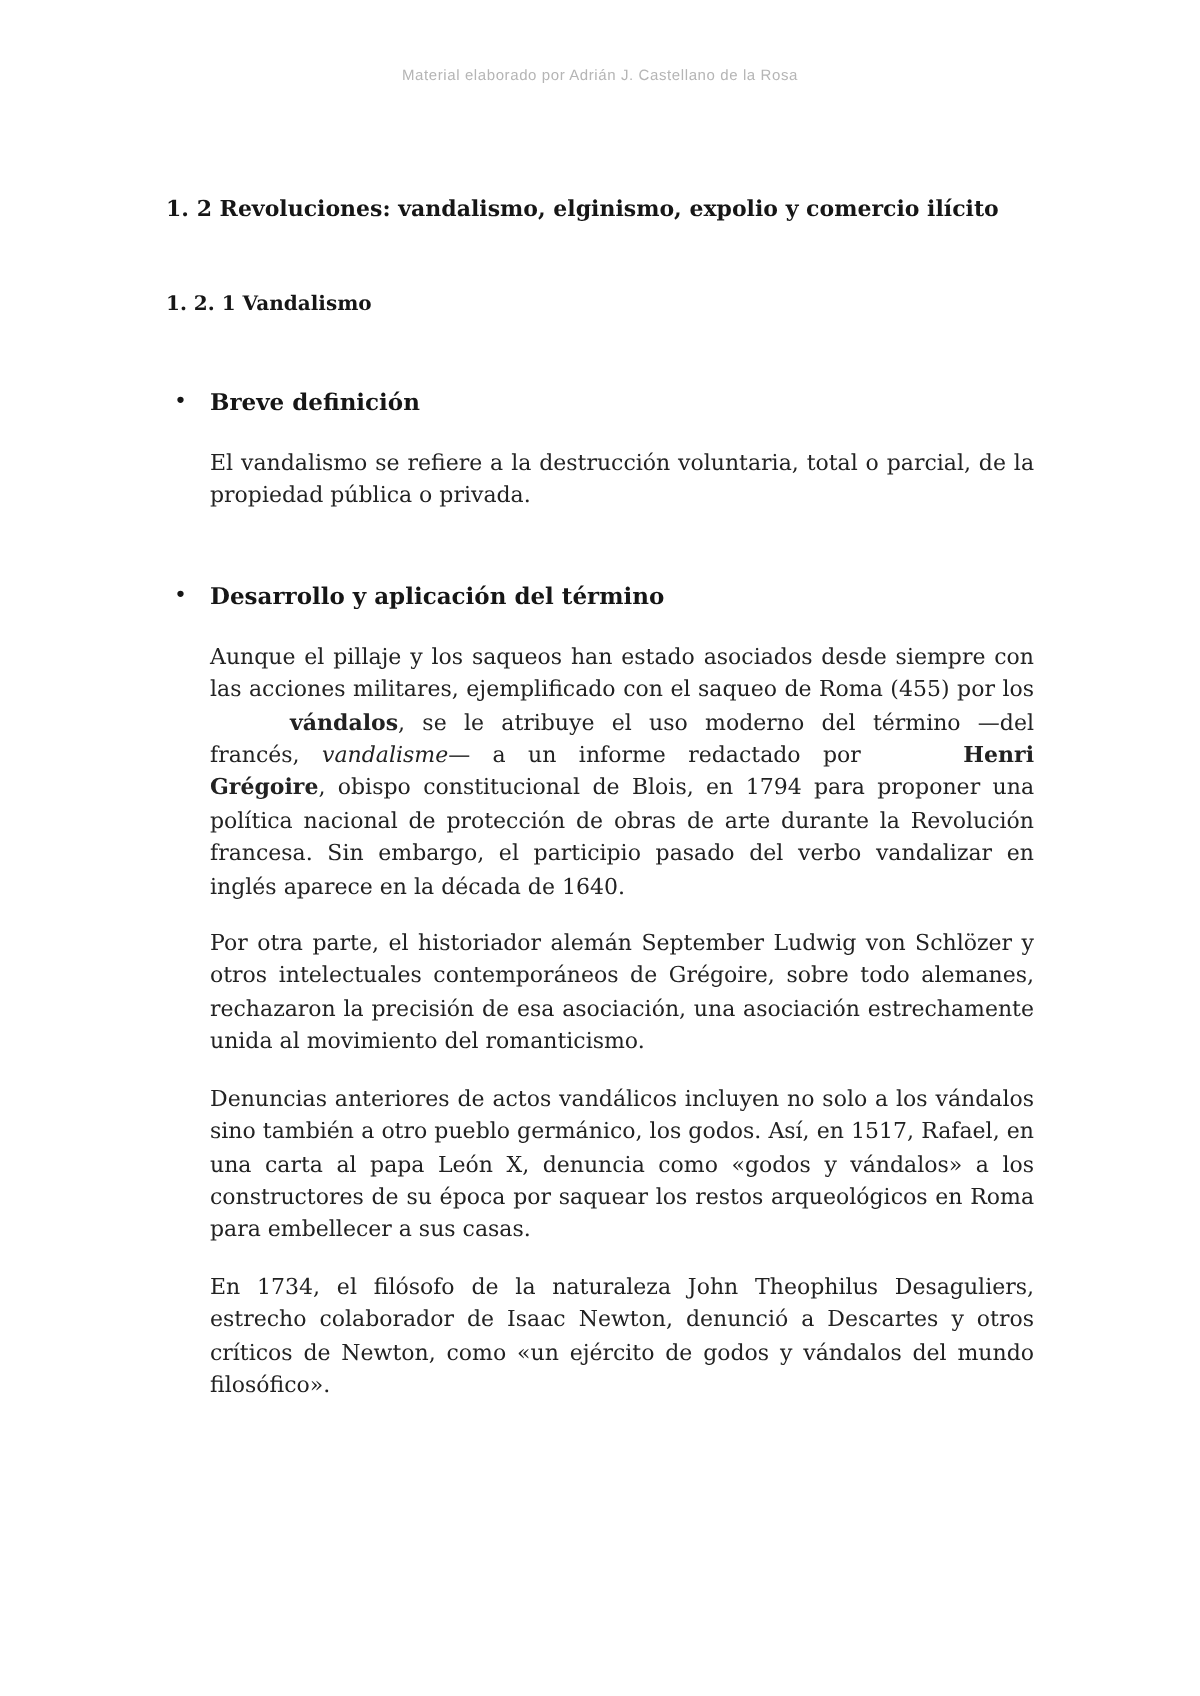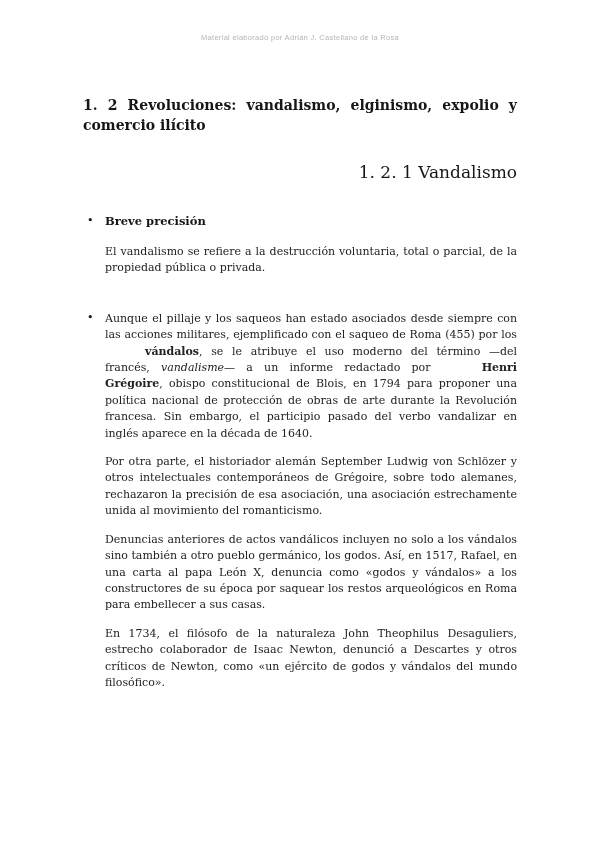--- a/index.html
+++ b/index.html
@@ -29,33 +29,32 @@
     color: #b5b5b5;
   }
   .content {
     position: absolute;
     top: 95px;
     left: 83px;
     right: 83px;
   }
   .doc-title {
     margin: 0;
-    font-size: 14px;
+    font-size: 11px;
     line-height: 20px;
     font-weight: 700;
     text-align: justify;
     color: #161616;
   }
   .doc-subtitle {
     margin: 30px 0 0 0;
-    font-size: 17px;
+    font-size: 10px;
     line-height: 15px;
-    font-weight: 400;
+    font-weight: 700;
     color: #161616;
-    text-align: right;
   }
   .section-heading-row {
     position: relative;
     margin: 34px 0 0 22px;
     font-size: 11.5px;
     line-height: 15px;
     font-weight: 700;
     color: #161616;
   }
   .bullet {
@@ -93,23 +92,23 @@
 
   <div class="header-note">Material elaborado por Adrián J. Castellano de la Rosa</div>
 
   <div class="content">
 
     <h1 class="doc-title">1. 2 Revoluciones: vandalismo, elginismo, expolio y comercio ilícito</h1>
 
     <h2 class="doc-subtitle">1. 2. 1 Vandalismo</h2>
 
     <div id="sections">
-        <div class="section-heading-row"><span class="bullet">•</span><span>Breve precisión</span></div>
+        <div class="section-heading-row"><span class="bullet">•</span><span>Breve definición</span></div>
         <p class="para"><span>El vandalismo se refiere a la destrucción voluntaria, total o parcial, de la propiedad pública o privada.</span></p>
-        <div class="section-heading-row"><span class="bullet">•</span></div>
+        <div class="section-heading-row"><span class="bullet">•</span><span>Desarrollo y aplicación del término</span></div>
         <p class="para"><span>Aunque el pillaje y los saqueos han estado asociados desde siempre con las acciones militares, ejemplificado con el saqueo de Roma (455) por los </span><b>vándalos</b><span>, se le atribuye el uso moderno del término —del francés, </span><i>vandalisme</i><span>— a un informe redactado por </span><b>Henri Grégoire</b><span>, obispo constitucional de Blois, en 1794 para proponer una política nacional de protección de obras de arte durante la Revolución francesa. Sin embargo, el participio pasado del verbo vandalizar en inglés aparece en la década de 1640.</span></p>
         <p class="para"><span>Por otra parte, el historiador alemán September Ludwig von Schlözer y otros intelectuales contemporáneos de Grégoire, sobre todo alemanes, rechazaron la precisión de esa asociación, una asociación estrechamente unida al movimiento del romanticismo.</span></p>
         <p class="para"><span>Denuncias anteriores de actos vandálicos incluyen no solo a los vándalos sino también a otro pueblo germánico, los godos. Así, en 1517, Rafael, en una carta al papa León X, denuncia como «godos y vándalos» a los constructores de su época por saquear los restos arqueológicos en Roma para embellecer a sus casas.</span></p>
         <p class="para"><span>En 1734, el filósofo de la naturaleza John Theophilus Desaguliers, estrecho colaborador de Isaac Newton, denunció a Descartes y otros críticos de Newton, como «un ejército de godos y vándalos del mundo filosófico».</span></p>
       </div>
 
   </div>
 
   <div class="page-number">1</div>
 

